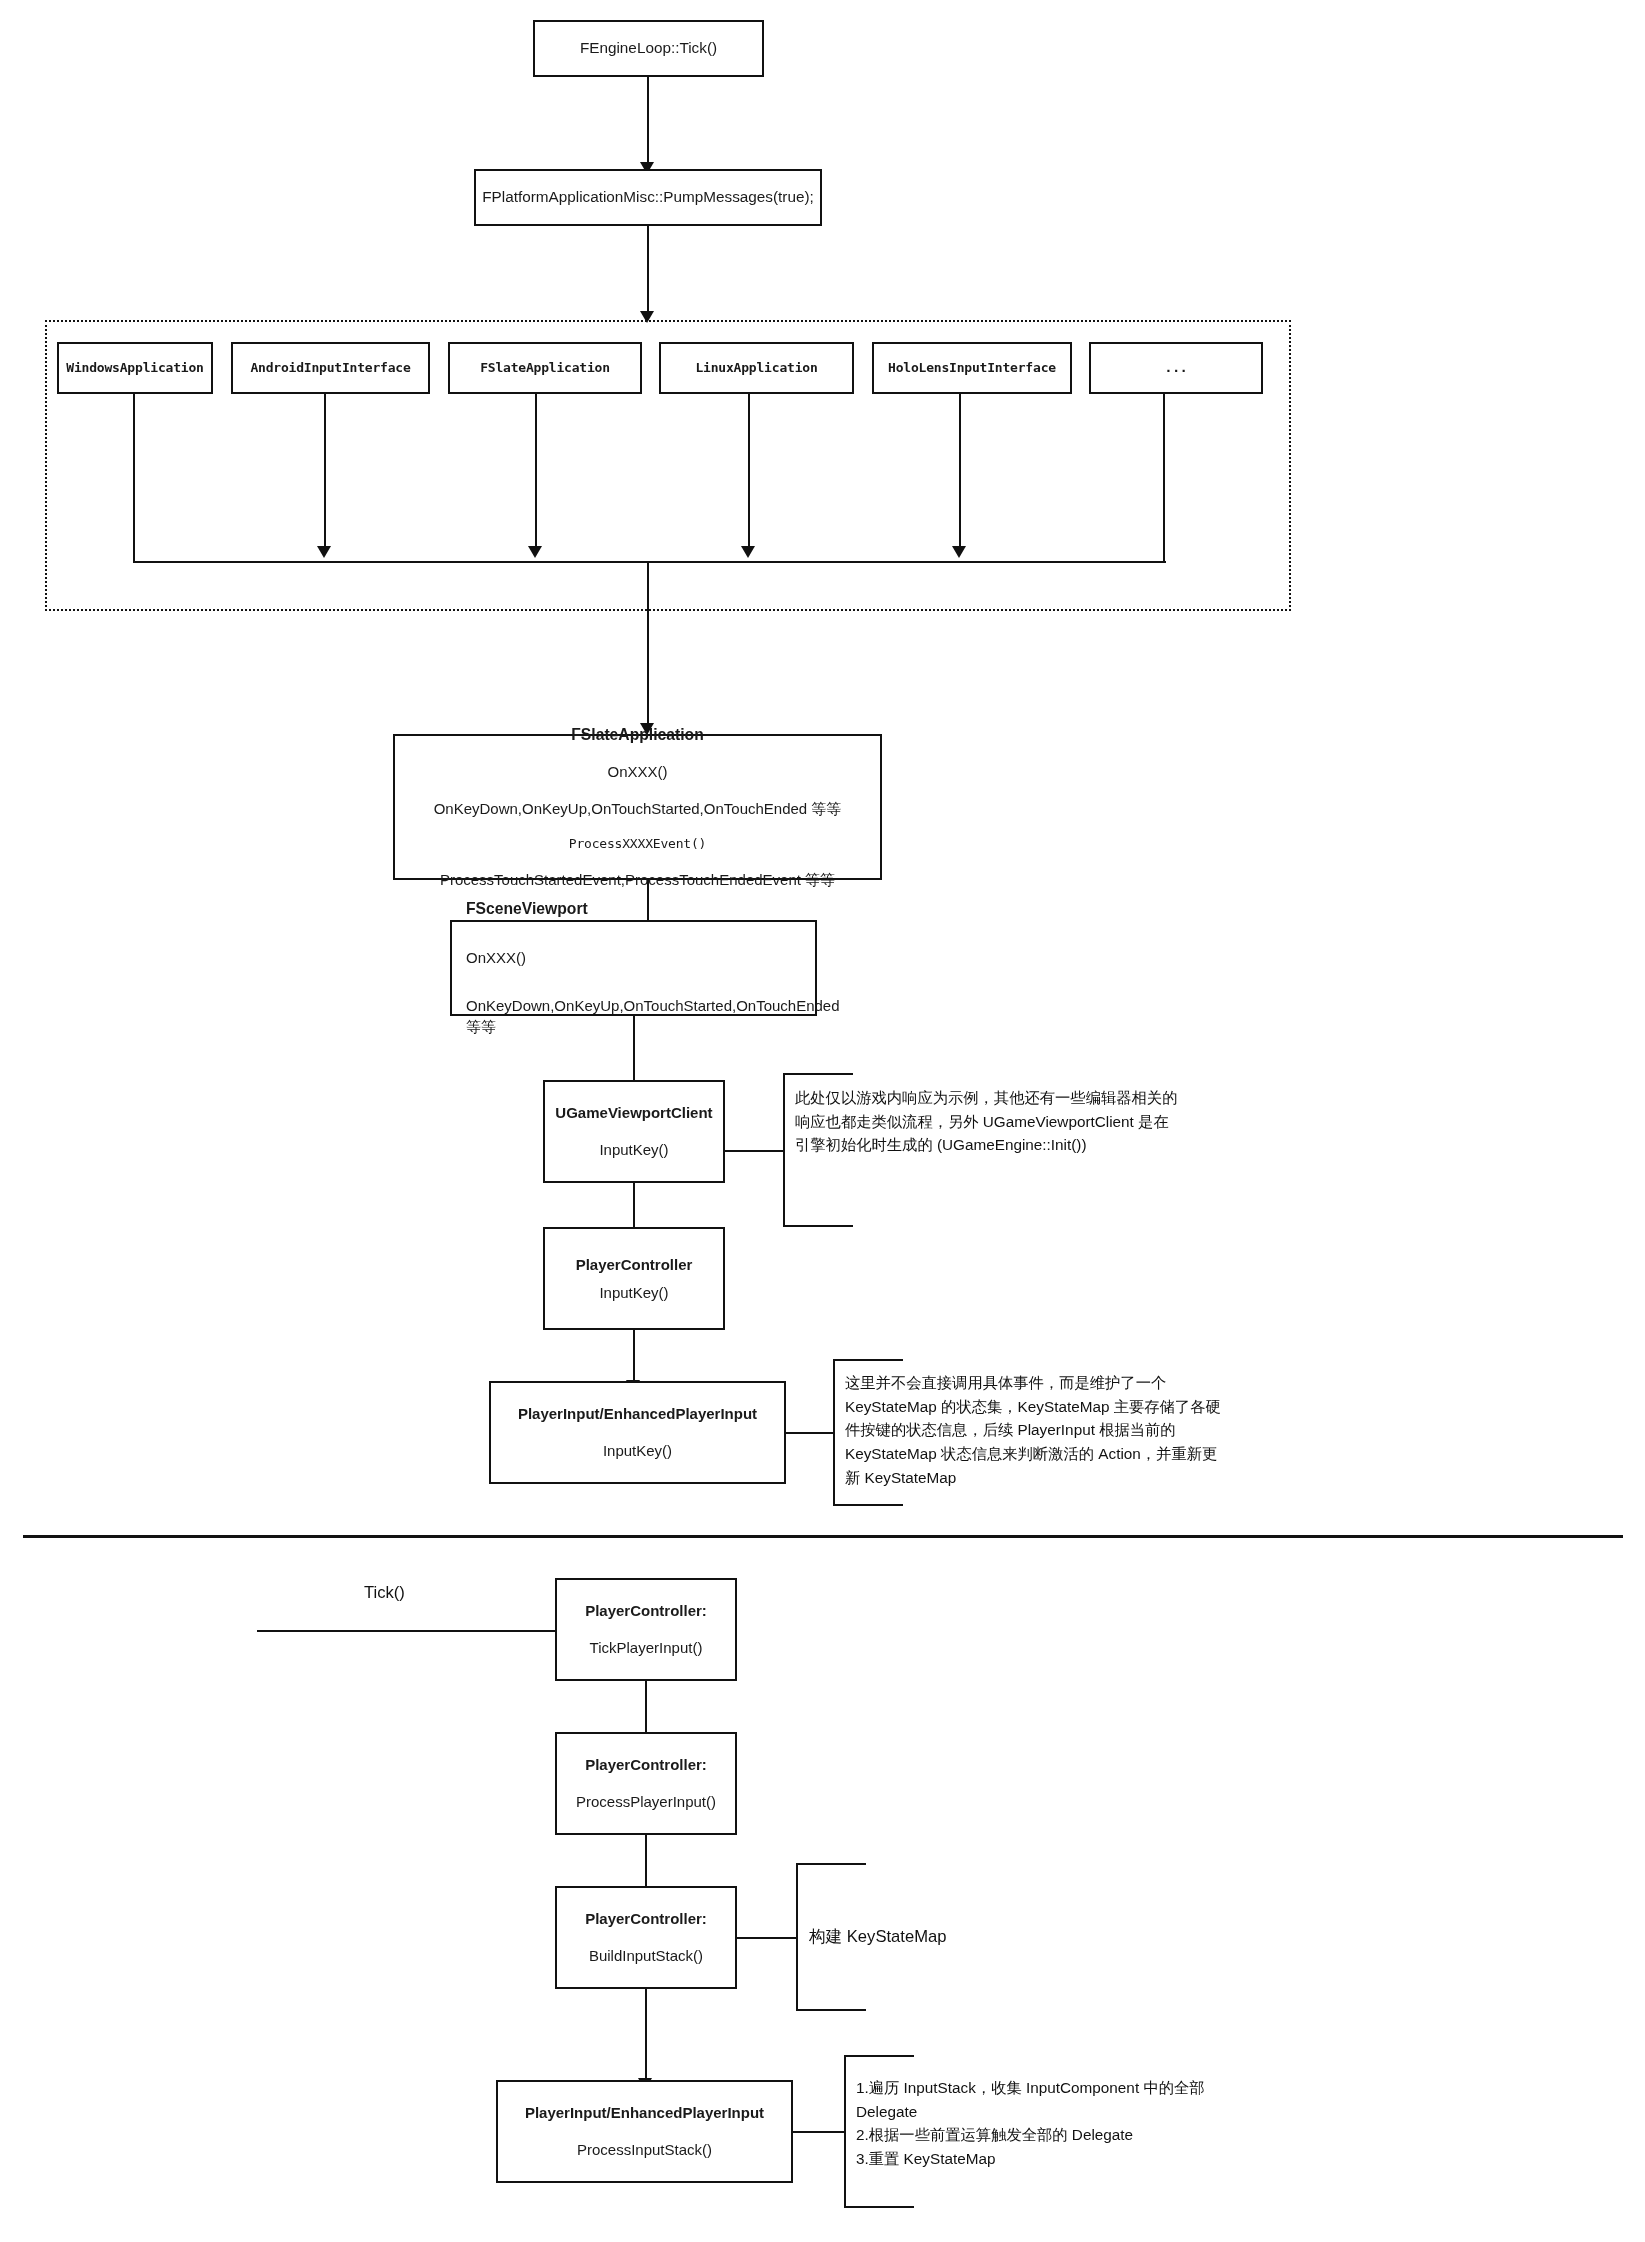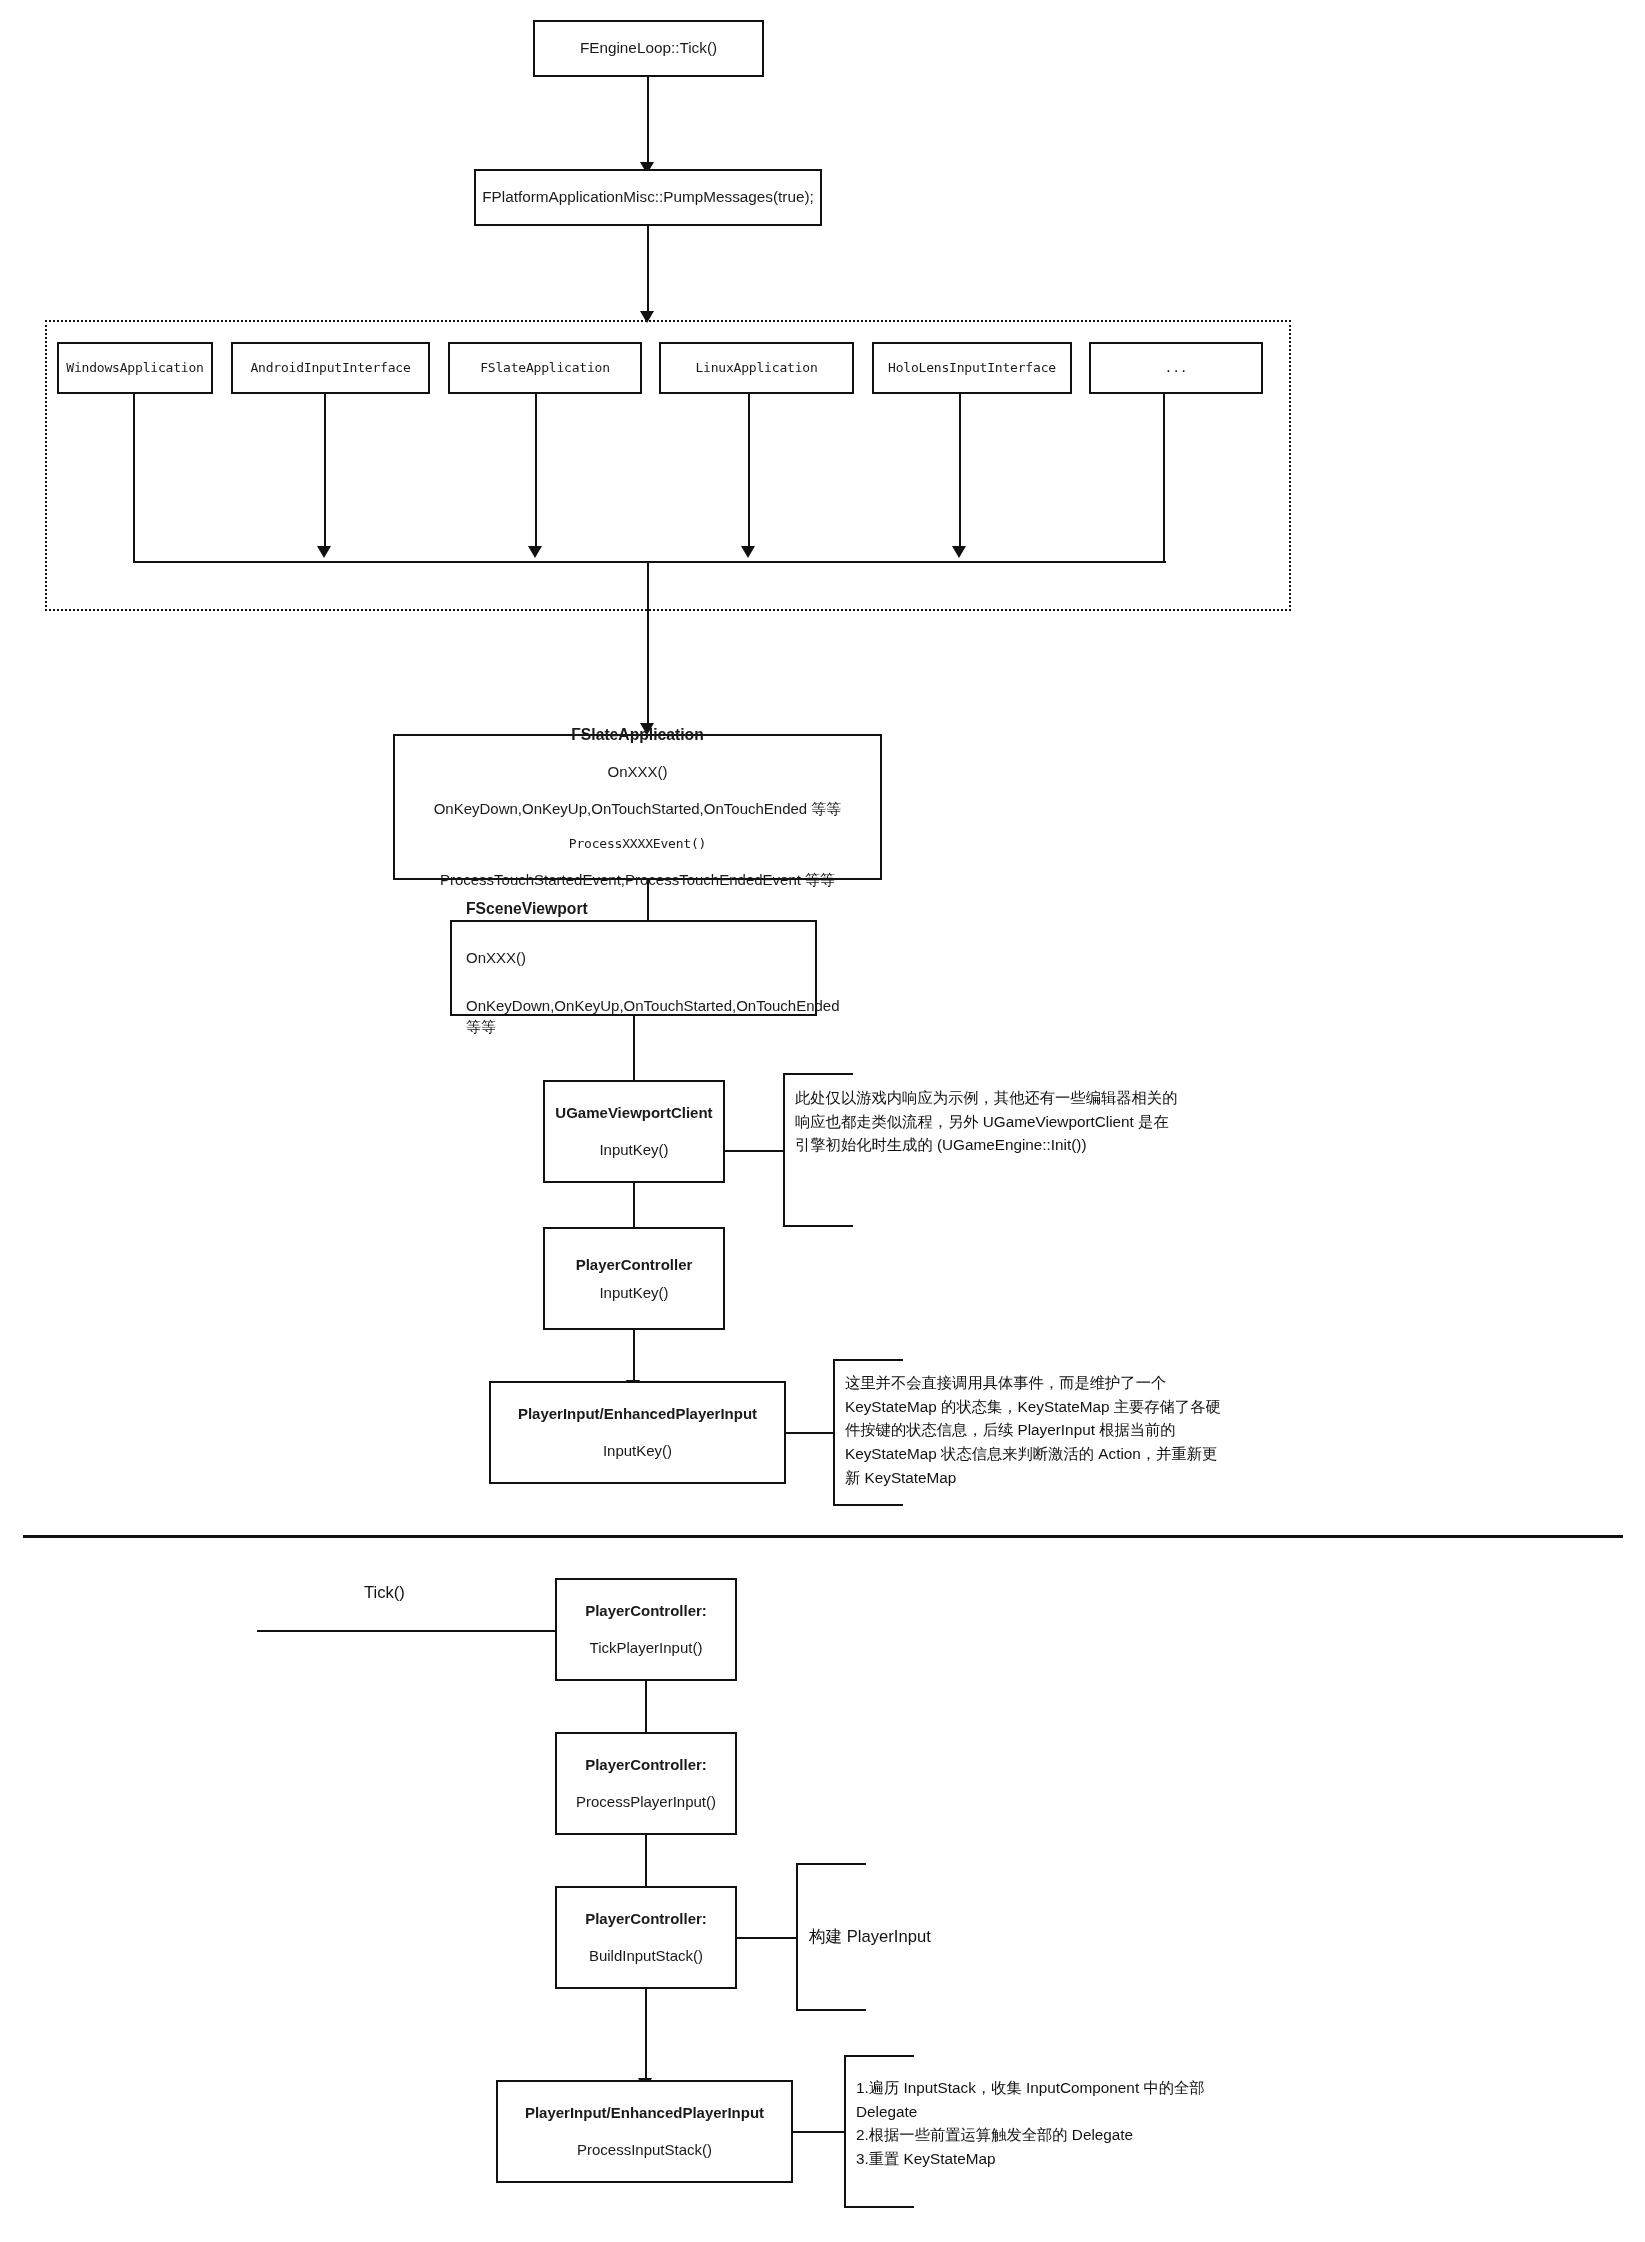--- a/index.html
+++ b/index.html
@@ -26,21 +26,21 @@
     align-items:center;
     justify-content:center;
     text-align:center;
     line-height:1.45;
   }
   .box.left{align-items:flex-start;text-align:left;padding-left:14px;}
   .box .title{font-weight:bold;}
   .box .sub{font-weight:normal;}
   .mono{
     font-family:"DejaVu Sans Mono","Liberation Mono",monospace;
-    font-weight:normal;
+    font-weight:bold;
     letter-spacing:-0.2px;
   }
   
   .vline{position:absolute;background:#111;width:2.2px;}
   .hline{position:absolute;background:#111;height:2.2px;}
   .arrow-down{
     position:absolute;
     width:0;height:0;
     border-left:7.9px solid transparent;
     border-right:7.9px solid transparent;
@@ -218,21 +218,21 @@
 
   <div class="vline" style="left:645px;top:1835px;height:51px;"></div>
 
   <div class="box" style="left:555px;top:1886px;width:182px;height:103px;font-size:15px;gap:15.7px;">
     <span class="title" style="font-size:15px;">PlayerController:</span>
     <span class="sub">BuildInputStack()</span>
   </div>
 
   <div class="hline" style="left:736px;top:1937px;width:61px;"></div>
   <div class="bracket" style="left:796px;top:1863px;width:70px;height:148px;"></div>
-  <div class="note" style="left:809px;top:1924px;width:288px;font-size:16.6px;">构建 PlayerInput</div>
+  <div class="note" style="left:809px;top:1924px;width:288px;font-size:16.6px;">构建 KeyStateMap</div>
 
   <div class="vline" style="left:645px;top:1989px;height:93px;"></div>
   <div class="arrow-down" style="left:638px;top:2078px;"></div>
 
   <div class="box" style="left:496px;top:2080px;width:297px;height:103px;font-size:15px;gap:15.7px;">
     <span class="title" style="font-size:15px;">PlayerInput/EnhancedPlayerInput</span>
     <span class="sub">ProcessInputStack()</span>
   </div>
 
   <div class="hline" style="left:793px;top:2131px;width:52px;"></div>

